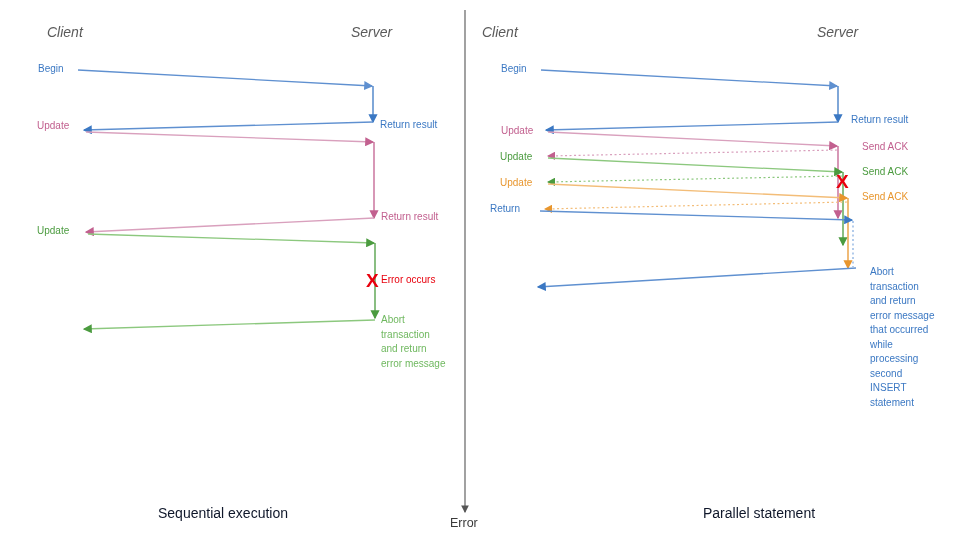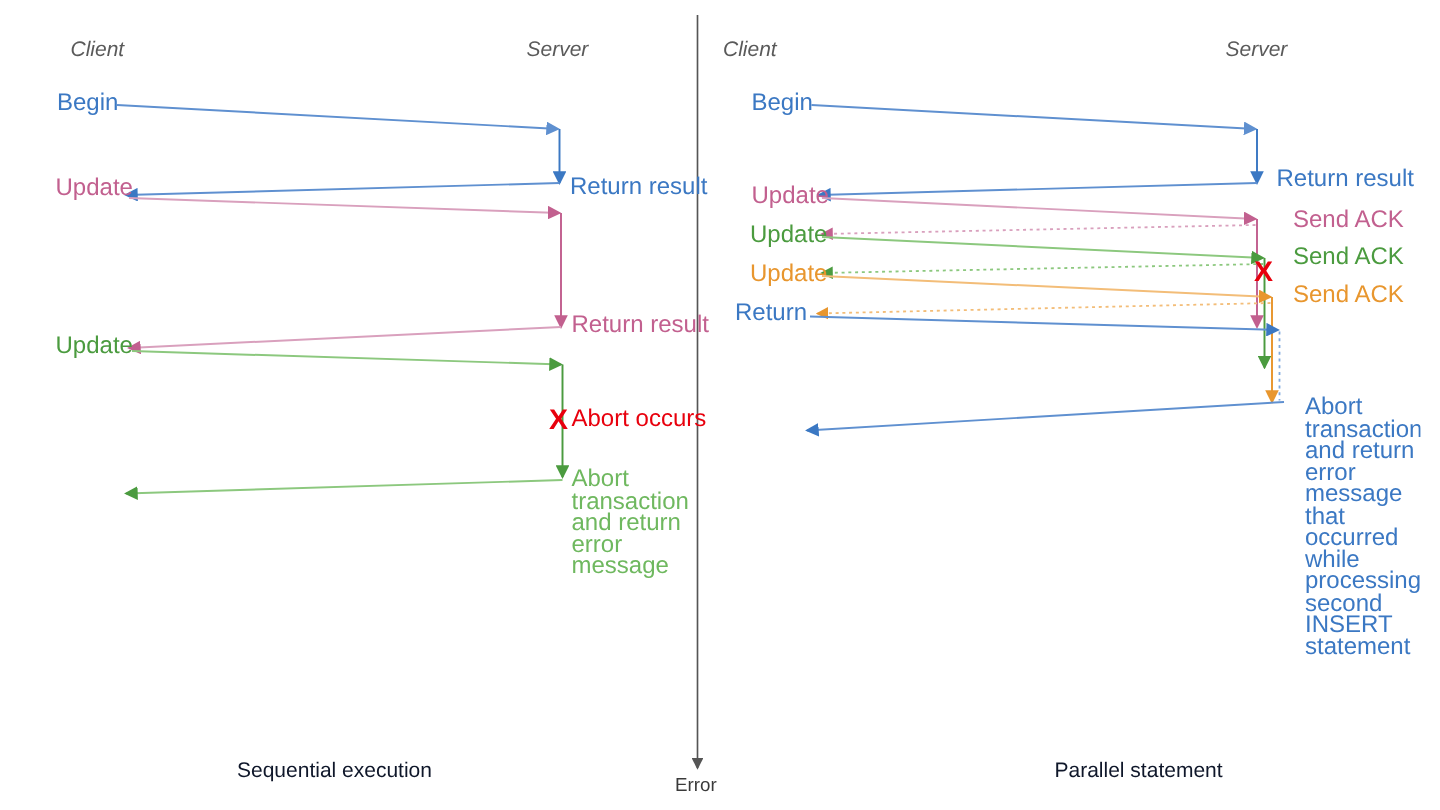--- a/index.html
+++ b/index.html
@@ -19,21 +19,21 @@
     position: absolute;
     left: 0;
     top: 0;
     width: 960px;
     height: 540px;
     pointer-events: none;
   }
   .lbl {
     position: absolute;
     font-family: "Liberation Sans", sans-serif;
-    font-size: 16px;
+    font-size: 10px;
     line-height: 14.5px;
     white-space: pre;
   }
   .lbl.wrap { white-space: normal; }
   .actor {
     font-style: italic;
     font-size: 14px;
     color: #5a5a5a;
   }
   .caption {
@@ -171,21 +171,21 @@
   <div class="lbl actor" style="left:47px; top:25px;">Client</div>
   <div class="lbl actor" style="left:351px; top:25px;">Server</div>
 
   <div class="lbl" style="left:38px; top:62px; color:#3b78c3;">Begin</div>
   <div class="lbl" style="left:380px; top:118px; color:#3b78c3;">Return result</div>
   <div class="lbl" style="left:37px; top:119px; color:#c2608f;">Update</div>
   <div class="lbl" style="left:381px; top:210px; color:#c2608f;">Return result</div>
   <div class="lbl" style="left:37px; top:224px; color:#4b9b3f;">Update</div>
 
   <div class="xmark" style="left:366px; top:271px;">X</div>
-  <div class="lbl" style="left:381px; top:273px; color:#e8000d;">Abort occurs</div>
+  <div class="lbl" style="left:381px; top:273px; color:#e8000d;">Error occurs</div>
 
   <div class="lbl wrap" style="left: 381px; top: 313px; width: 80px; color: rgb(111, 184, 95); white-space: pre-line;">Abort
 transaction
 and return
 error message</div>
 
   <div class="lbl caption" style="left:158px; top:506px;">Sequential execution</div>
 
   <div class="lbl actor" style="left:482px; top:25px;">Client</div>
   <div class="lbl actor" style="left:817px; top:25px;">Server</div>

